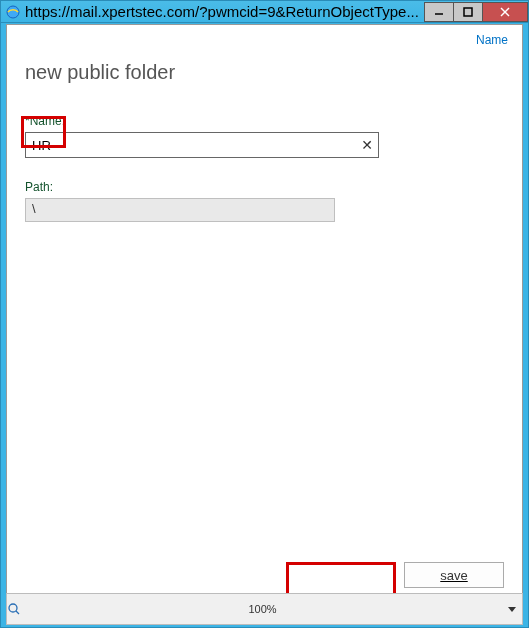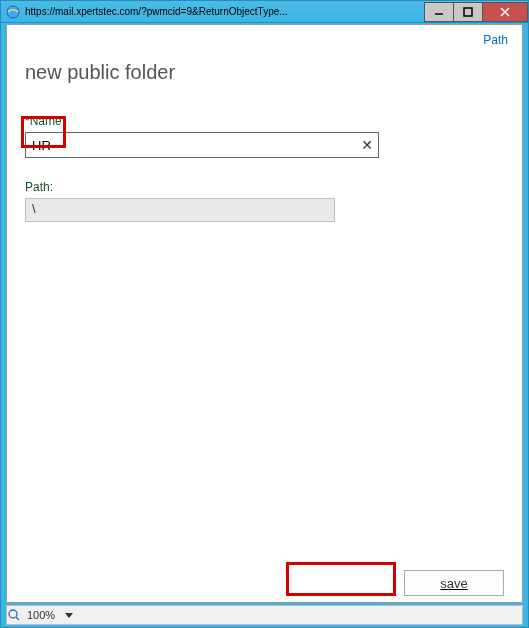--- a/index.html
+++ b/index.html
@@ -25,21 +25,21 @@
     padding-left: 4px;
     border-bottom: 1px solid #2a8cb8;
   }
   .titlebar-icon {
     width: 16px; height: 16px;
     margin-right: 4px;
     display: flex; align-items: center; justify-content: center;
   }
   .titlebar-text {
     flex: 1;
-    font-size: 10px;
+    font-size: 15px;
     color: #000;
     white-space: nowrap;
     overflow: hidden;
     text-overflow: ellipsis;
   }
   .window-controls {
     display: flex;
     height: 20px;
   }
   .win-btn {
@@ -119,21 +119,21 @@
     width: 310px;
     height: 24px;
     background: #e9e9e9;
     border: 1px solid #bfbfbf;
     padding: 2px 6px;
     font-size: 13px;
     color: #333;
   }
   .button-bar {
     position: absolute;
-    bottom: 6px; right: 18px;
+    bottom: 14px; right: 18px;
     display: flex;
     gap: 10px;
     text-decoration: underline;
   }
   .dlg-btn {
     width: 100px;
     height: 26px;
     background: #fdfdfd;
     border: 1px solid #ababab;
     font-size: 13px;
@@ -142,26 +142,26 @@
     font-family: inherit;
   }
   .highlight-save {
     position: absolute;
     border: 3px solid #d40000;
     pointer-events: none;
   }
   .statusbar {
     position: absolute;
     bottom: 2px; left: 5px; right: 5px;
-    height: 20px;
+    height: 32px;
     background: #f0f0f0;
     border: 1px solid #bcbcbc;
     display: flex;
     align-items: center;
-    justify-content: flex-start;
+    justify-content: space-between;
     font-size: 11px;
     color: #333;
     padding-right: 6px;
     gap: 6px;
   }
   .zoom-icon svg { display: block; }
   .dropdown-caret {
     width: 0; height: 0;
     border-left: 4px solid transparent;
     border-right: 4px solid transparent;
@@ -196,21 +196,21 @@
       <div class="win-btn close">
         <svg width="12" height="12">
             <line x1="2" y1="2" x2="10" y2="10" stroke="#fff" stroke-width="1.5"></line>
             <line x1="10" y1="2" x2="2" y2="10" stroke="#fff" stroke-width="1.5"></line>
           </svg>
       </div>
     </div>
   </div>
 
   <div class="content-frame">
-    <span class="help-link">Path</span>
+    <span class="help-link">Name</span>
     <div class="page-title">new public folder</div>
 
     <div class="form-area">
       <div class="field-label">*Name:</div>
       <div class="name-wrap">
         <input class="name-input" type="text" value="HR" style="">
         <span class="clear-x">✕</span>
       </div>
 
       <div class="path-block">

